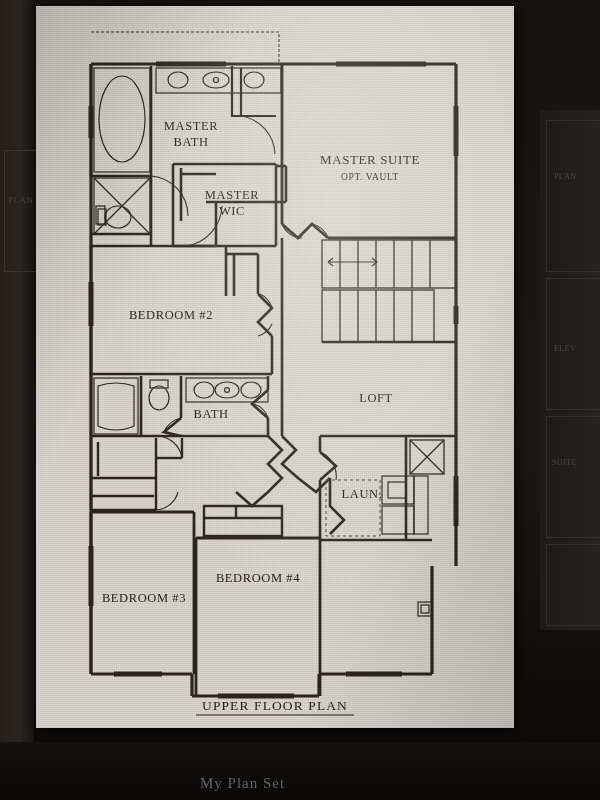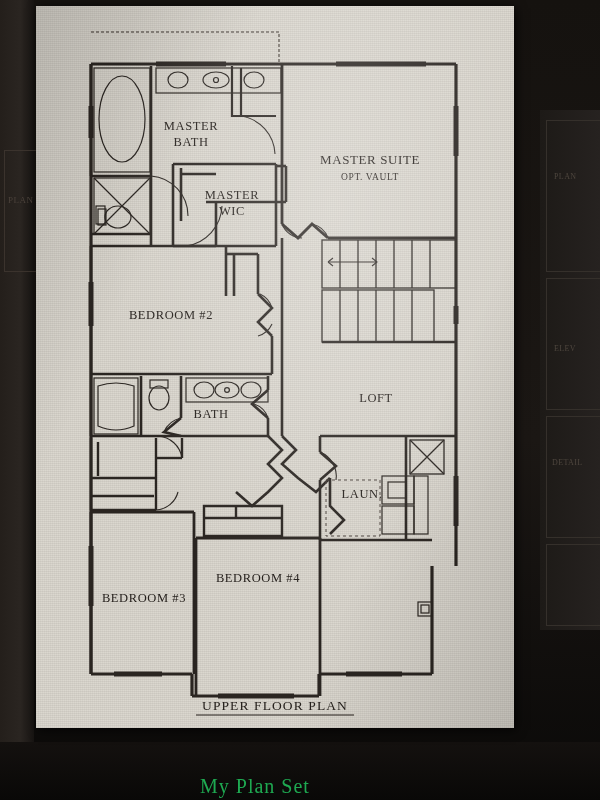--- a/index.html
+++ b/index.html
@@ -23,21 +23,21 @@
      letter-spacing:.5px;}
 
   
   .right-panel{position:absolute;left:540px;top:110px;width:60px;height:520px;
      background:linear-gradient(90deg,#1d1a17 0%,#262220 100%);}
   .right-panel .rp-box{position:absolute;left:6px;width:58px;border:1px solid #35302b;}
   .right-panel .rp-txt{position:absolute;color:#4e463e;font-size:8px;letter-spacing:.4px;}
 
   .bottom-band{position:absolute;left:0;top:742px;width:600px;height:58px;
      background:linear-gradient(180deg,#14110f,#090807);}
-  .bottom-txt{position:absolute;left:200px;top:775px;color:#22c55e;font-size:20px;
+  .bottom-txt{position:absolute;left:200px;top:775px;color:#737373;font-size:15px;
      letter-spacing:1px;opacity:.85;}
 
   
   .sheet{position:absolute;left:36px;top:6px;width:478px;height:722px;
      background:#d8d4cb;
      box-shadow:2px 2px 10px rgba(0,0,0,.75);
      overflow:hidden;}
   
   .sheet:before{content:"";position:absolute;inset:0;pointer-events:none;
      background-image:
@@ -71,21 +71,21 @@
     <div class="lp-txt">PLAN</div>
   </div>
 
   <div class="right-panel">
     <div class="rp-box" style="top:10px;height:150px;"></div>
     <div class="rp-box" style="top:168px;height:130px;"></div>
     <div class="rp-box" style="top:306px;height:120px;"></div>
     <div class="rp-box" style="top:434px;height:80px;"></div>
     <div class="rp-txt" style="left:14px;top:62px;">PLAN</div>
     <div class="rp-txt" style="left:14px;top:234px;">ELEV</div>
-    <div class="rp-txt" style="left:12px;top:348px;">DETAIL</div>
+    <div class="rp-txt" style="left:12px;top:348px;">SUITE</div>
   </div>
 
   <div class="bottom-band"></div>
   <div class="bottom-txt">My Plan Set</div>
 
   <div class="sheet">
     <div class="plan">
     <svg width="478" height="722" viewBox="0 0 478 722" xmlns="http://www.w3.org/2000/svg">
       <defs>
         <g id="sinkCircle">

